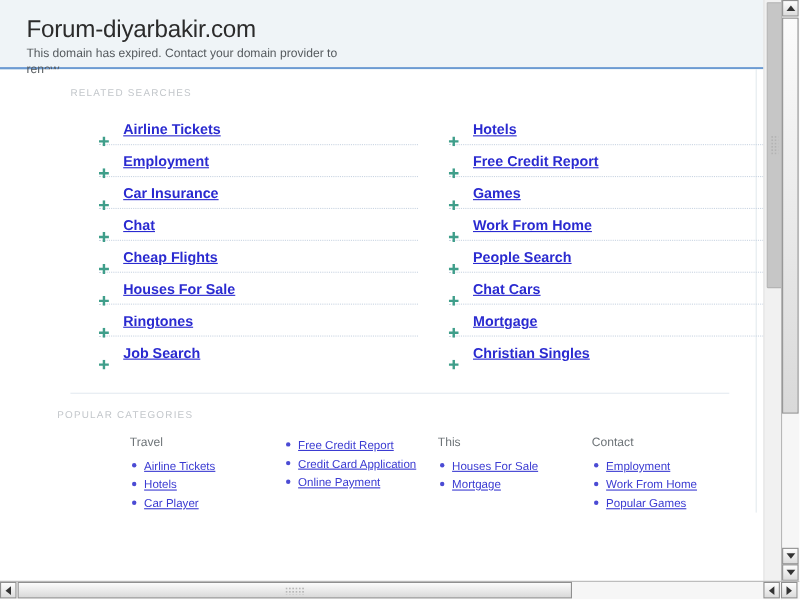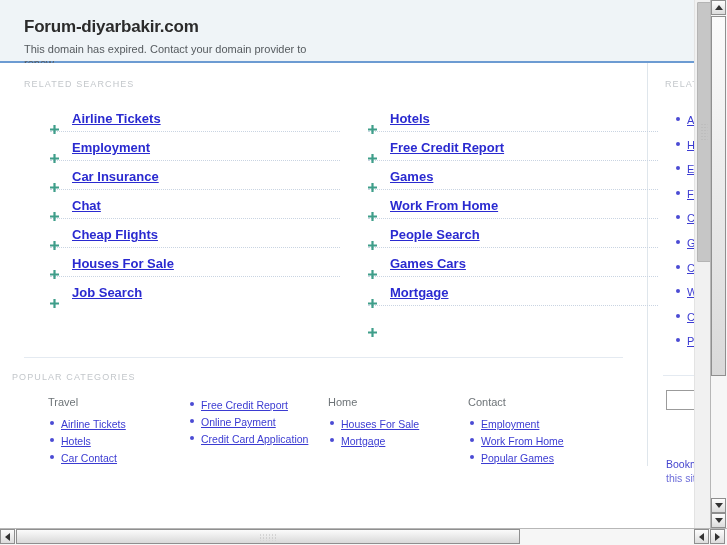--- a/index.html
+++ b/index.html
@@ -36,22 +36,22 @@
   
   .banner {
     background: #eff4f7;
     border-bottom: 2px solid #6c9bd2;
     padding: 16px 0 14px 24px;
     height: 63px;
     box-sizing: border-box;
     width: 705px;
   }
   .banner-title {
-    font-size: 17px;
-    font-weight: bold;
+    font-size: 22px;
+    font-weight: normal;
     color: #2b2b2b;
     letter-spacing: -0.2px;
     margin: 0 0 4px 0;
     line-height: 22px;
   }
   .banner-sub {
     font-size: 11px;
     color: #555a5e;
     line-height: 14px;
     max-width: 300px;
@@ -63,20 +63,21 @@
     display: flex;
     align-items: flex-start;
     width: 711px;
   }
   .main-col {
     width: 648px;
     box-sizing: border-box;
     border-right: 1px solid #dfe6ec;
     background: #fff;
     flex: 0 0 648px;
+    margin-left: 40px;
   }
   .aside-col {
     width: 62px;
     flex: 0 0 62px;
     box-sizing: border-box;
     padding-left: 9px;
     overflow: hidden;
     background: #fff;
   }
 
@@ -137,20 +138,21 @@
     font-size: 9px;
     letter-spacing: 1.1px;
     color: #c3c7cb;
     text-transform: uppercase;
     padding: 14px 0 0 12px;
   }
   .pc-wrap {
     display: flex;
     padding: 14px 0 0 48px;
     width: 620px;
+    justify-content: center;
   }
   .pc-col { width: 140px; flex: 0 0 140px; }
   .pc-head {
     font-size: 11px;
     color: #6e7478;
     margin-bottom: 7px;
     font-family: "Liberation Sans", sans-serif;
   }
   .pc-item {
     position: relative;
@@ -364,20 +366,28 @@
                     </svg>
                 </span>
                 <span class="rs-link">Houses For Sale</span>
               </div>
               <div class="rs-item">
                 <span class="rs-arrow">
                   <svg width="9" height="9" viewBox="0 0 9 9">
                       <path d="M3.4 0h2.2v3.4H9v2.2H5.6V9H3.4V5.6H0V3.4h3.4z" fill="#3f9e8a"></path>
                     </svg>
                 </span>
+                <span class="rs-link">Ringtones</span>
+              </div>
+              <div class="rs-item">
+                <span class="rs-arrow">
+                  <svg width="9" height="9" viewBox="0 0 9 9">
+                      <path d="M3.4 0h2.2v3.4H9v2.2H5.6V9H3.4V5.6H0V3.4h3.4z" fill="#3f9e8a"></path>
+                    </svg>
+                </span>
                 <span class="rs-link">Job Search</span>
               </div>
             </div>
 
             <div class="rs-col right">
               <div class="rs-item">
                 <span class="rs-arrow">
                   <svg width="9" height="9" viewBox="0 0 9 9">
                       <path d="M3.4 0h2.2v3.4H9v2.2H5.6V9H3.4V5.6H0V3.4h3.4z" fill="#3f9e8a"></path>
                     </svg>
@@ -415,36 +425,37 @@
                     </svg>
                 </span>
                 <span class="rs-link">People Search</span>
               </div>
               <div class="rs-item">
                 <span class="rs-arrow">
                   <svg width="9" height="9" viewBox="0 0 9 9">
                       <path d="M3.4 0h2.2v3.4H9v2.2H5.6V9H3.4V5.6H0V3.4h3.4z" fill="#3f9e8a"></path>
                     </svg>
                 </span>
-                <span class="rs-link">Games Cars</span>
+                <span class="rs-link">Chat Cars</span>
               </div>
               <div class="rs-item">
                 <span class="rs-arrow">
                   <svg width="9" height="9" viewBox="0 0 9 9">
                       <path d="M3.4 0h2.2v3.4H9v2.2H5.6V9H3.4V5.6H0V3.4h3.4z" fill="#3f9e8a"></path>
                     </svg>
                 </span>
                 <span class="rs-link">Mortgage</span>
               </div>
               <div class="rs-item">
                 <span class="rs-arrow">
                   <svg width="9" height="9" viewBox="0 0 9 9">
                       <path d="M3.4 0h2.2v3.4H9v2.2H5.6V9H3.4V5.6H0V3.4h3.4z" fill="#3f9e8a"></path>
                     </svg>
                 </span>
+                <span class="rs-link">Christian Singles</span>
               </div>
             </div>
 
           </div>
 
           <div class="sec-divider"></div>
 
           <div class="pc-label">POPULAR CATEGORIES</div>
 
           <div class="pc-wrap">
@@ -454,41 +465,41 @@
               <div class="pc-item">
                 <span class="pc-dot"></span>
                 <span class="pc-link">Airline Tickets</span>
               </div>
               <div class="pc-item">
                 <span class="pc-dot"></span>
                 <span class="pc-link">Hotels</span>
               </div>
               <div class="pc-item">
                 <span class="pc-dot"></span>
-                <span class="pc-link">Car Contact</span>
+                <span class="pc-link">Car Player</span>
               </div>
             </div>
 
             <div class="pc-col">
               <div class="pc-item">
                 <span class="pc-dot"></span>
                 <span class="pc-link">Free Credit Report</span>
               </div>
               <div class="pc-item">
                 <span class="pc-dot"></span>
+                <span class="pc-link">Credit Card Application</span>
+              </div>
+              <div class="pc-item">
+                <span class="pc-dot"></span>
                 <span class="pc-link">Online Payment</span>
               </div>
-              <div class="pc-item">
-                <span class="pc-dot"></span>
-                <span class="pc-link">Credit Card Application</span>
-              </div>
             </div>
 
             <div class="pc-col">
-              <div class="pc-head">Home</div>
+              <div class="pc-head">This</div>
               <div class="pc-item">
                 <span class="pc-dot"></span>
                 <span class="pc-link">Houses For Sale</span>
               </div>
               <div class="pc-item">
                 <span class="pc-dot"></span>
                 <span class="pc-link">Mortgage</span>
               </div>
             </div>
 

